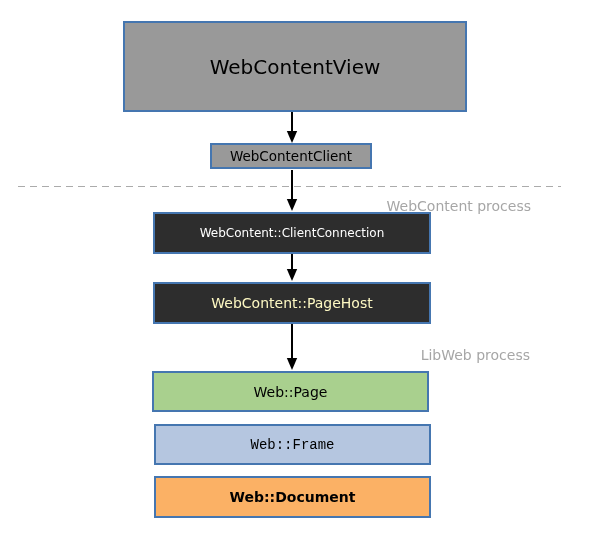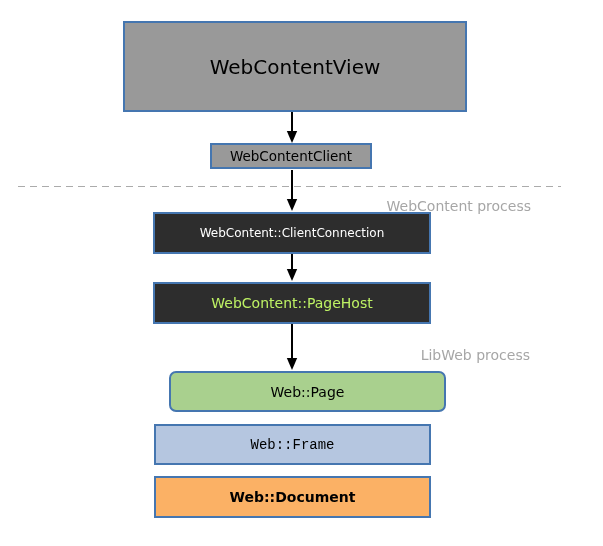--- a/index.html
+++ b/index.html
@@ -39,24 +39,23 @@
     left: 153px; top: 212px;
     width: 278px; height: 42px;
     font-size: 12px;
   }
   .node-pagehost {
     left: 153px; top: 282px;
     width: 278px; height: 42px;
     font-size: 14px;
   }
   .node-webpage {
-    left: 169px; top: 371px;
+    left: 152px; top: 371px;
     width: 277px; height: 41px;
     font-size: 14px;
-    border-radius: 7px;
   }
   .node-webframe {
     left: 154px; top: 424px;
     width: 277px; height: 41px;
     font-size: 14px;
   }
   .node-webdocument {
     left: 154px; top: 476px;
     width: 277px; height: 42px;
     font-size: 14px;
@@ -114,21 +113,21 @@
 
   <div class="node node-clientconnection" style="background-color: rgb(45, 45, 45); color: rgb(255, 255, 255); border-color: rgb(69, 118, 176);">
     <span>WebContent::ClientConnection</span>
   </div>
 
   <svg class="arrow arrow-3" viewBox="0 0 16 27" xmlns="http://www.w3.org/2000/svg">
     <line x1="8" y1="0" x2="8" y2="16" stroke="#000000" stroke-width="2"></line>
     <polygon points="2.8,15 13.2,15 8,27" fill="#000000"></polygon>
   </svg>
 
-  <div class="node node-pagehost" style="background-color: rgb(45, 45, 45); color: #bef264; border-color: rgb(69, 118, 176);">
+  <div class="node node-pagehost" style="background-color: rgb(45, 45, 45); color: #fef9c3; border-color: rgb(69, 118, 176);">
     <span>WebContent::PageHost</span>
   </div>
 
   <svg class="arrow arrow-4" viewBox="0 0 16 46" xmlns="http://www.w3.org/2000/svg">
     <line x1="8" y1="0" x2="8" y2="35" stroke="#000000" stroke-width="2"></line>
     <polygon points="2.8,34 13.2,34 8,46" fill="#000000"></polygon>
   </svg>
 
   <div class="region-label label-libweb" style="color: rgb(166, 166, 166);">LibWeb process</div>
 

